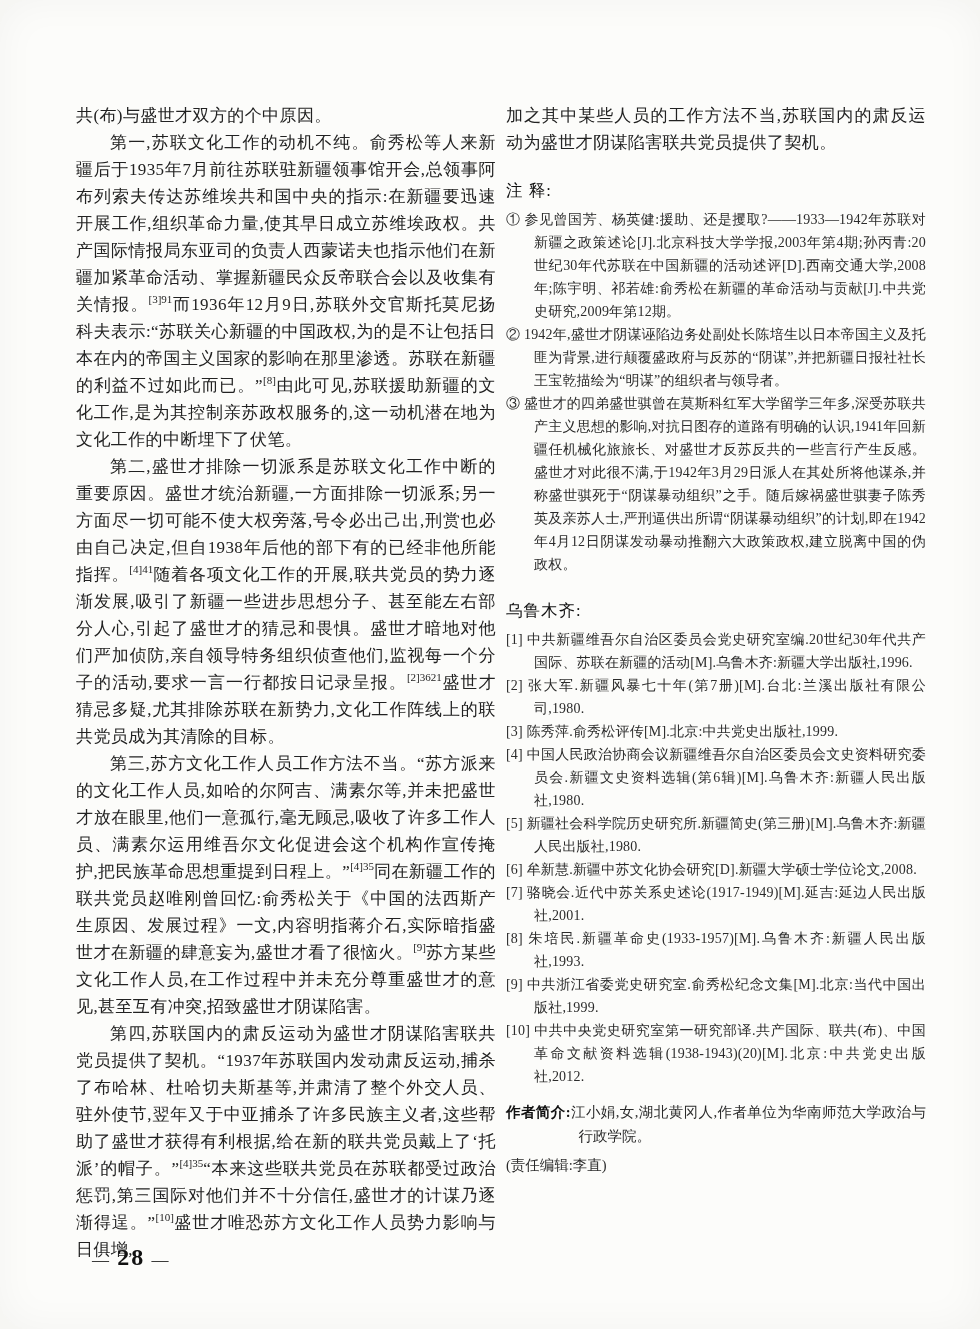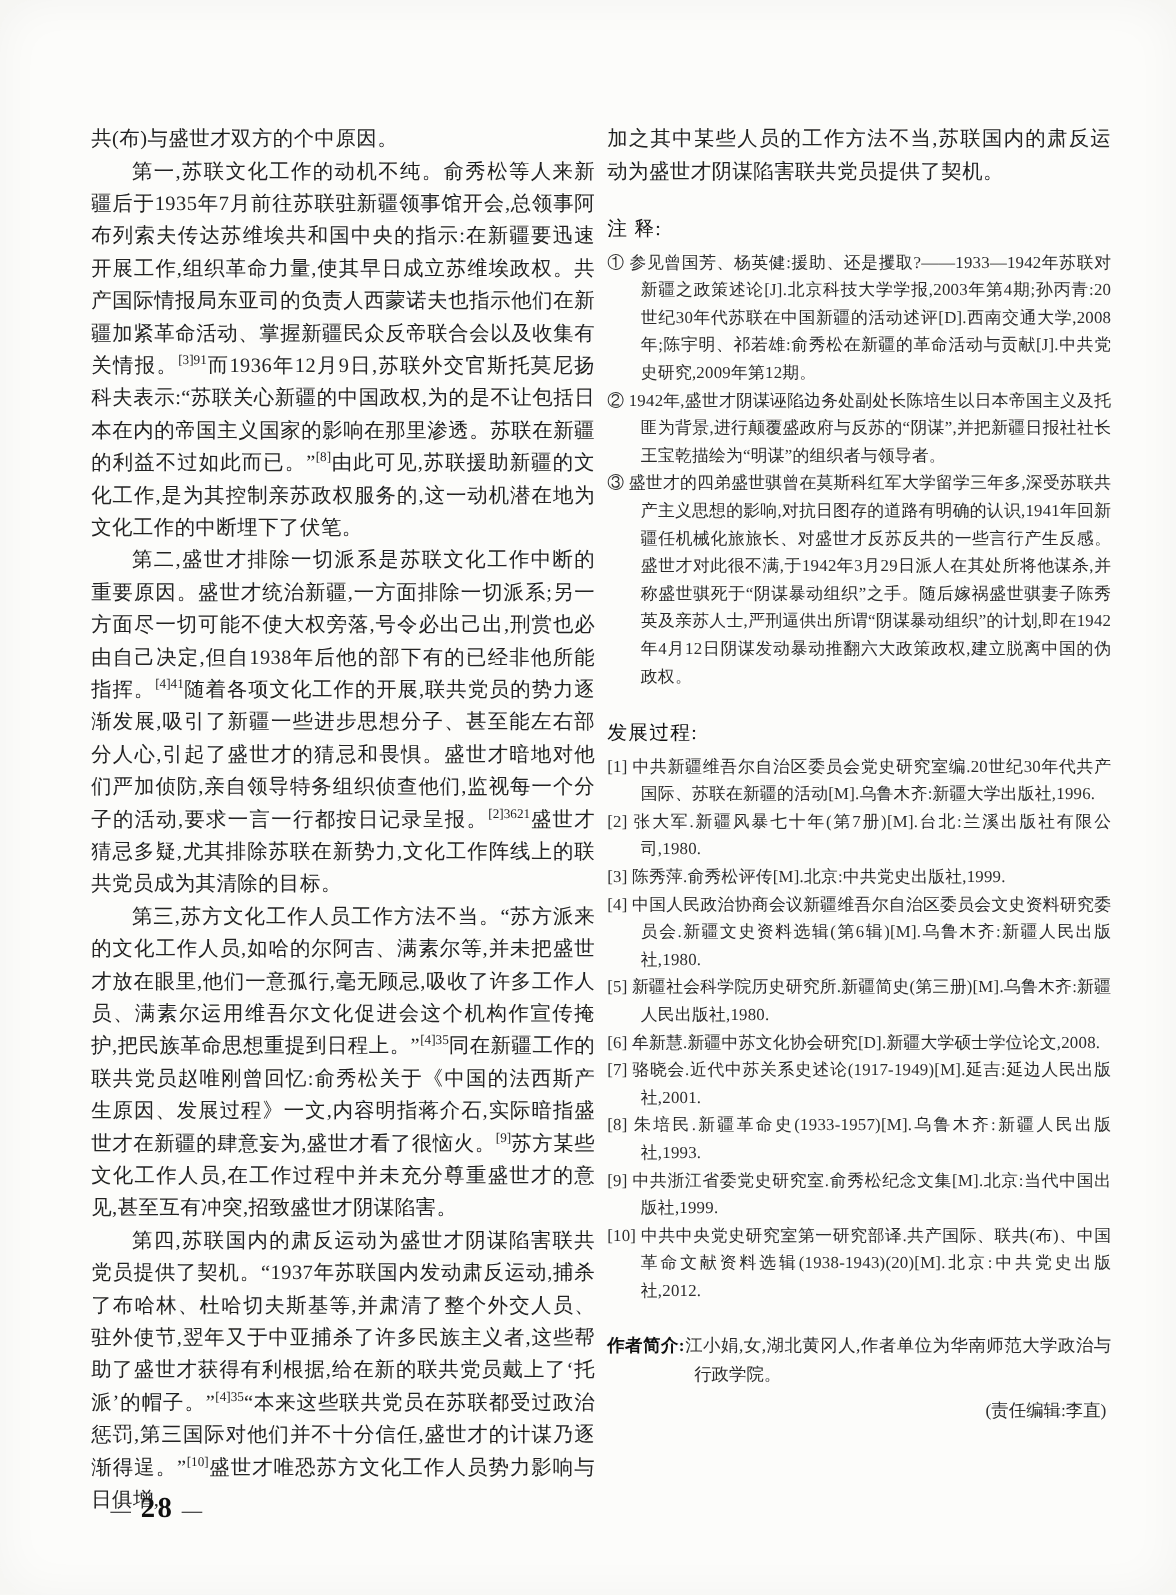--- a/index.html
+++ b/index.html
@@ -43,33 +43,33 @@
     line-height:23px;
     text-align:justify;
     padding-left:2em;
     text-indent:-2em;
     color:#2b2b2b;
     letter-spacing:0.2px;
   }
   .marker { white-space:pre; }
 
   .author-bio {
-    margin-top:22px;
+    margin-top:12px;
     font-size:14.5px;
     line-height:24px;
     text-align:justify;
     padding-left:5em;
     text-indent:-5em;
     color:#2b2b2b;
   }
   .bio-label { font-weight:bold; color:#111; }
   .editor-line {
     margin-top:8px;
     font-size:14.5px;
-    text-align:right;
+    text-align:left;
     padding-right:4px;
     color:#2b2b2b;
   }
 
   .footer {
     position:absolute; left:92px; bottom:58px;
     font-size:17px; color:#111;
     letter-spacing:2px;
   }
   .footer .page-num { font-weight:bold; font-size:24px; }
@@ -92,21 +92,21 @@
         <p class="para"><span>加之其中某些人员的工作方法不当,苏联国内的肃反运动为盛世才阴谋陷害联共党员提供了契机。</span></p>
       </div>
 
     <div class="section-heading">注  释:</div>
     <div>
         <div class="note-item"><span class="marker">① </span><span>参见曾国芳、杨英健:援助、还是攫取?——1933—1942年苏联对新疆之政策述论[J].北京科技大学学报,2003年第4期;孙丙青:20世纪30年代苏联在中国新疆的活动述评[D].西南交通大学,2008年;陈宇明、祁若雄:俞秀松在新疆的革命活动与贡献[J].中共党史研究,2009年第12期。</span></div>
         <div class="note-item"><span class="marker">② </span><span>1942年,盛世才阴谋诬陷边务处副处长陈培生以日本帝国主义及托匪为背景,进行颠覆盛政府与反苏的“阴谋”,并把新疆日报社社长王宝乾描绘为“明谋”的组织者与领导者。</span></div>
         <div class="note-item"><span class="marker">③ </span><span>盛世才的四弟盛世骐曾在莫斯科红军大学留学三年多,深受苏联共产主义思想的影响,对抗日图存的道路有明确的认识,1941年回新疆任机械化旅旅长、对盛世才反苏反共的一些言行产生反感。盛世才对此很不满,于1942年3月29日派人在其处所将他谋杀,并称盛世骐死于“阴谋暴动组织”之手。随后嫁祸盛世骐妻子陈秀英及亲苏人士,严刑逼供出所谓“阴谋暴动组织”的计划,即在1942年4月12日阴谋发动暴动推翻六大政策政权,建立脱离中国的伪政权。</span></div>
       </div>
 
-    <div class="section-heading">发展过程:</div>
+    <div class="section-heading">乌鲁木齐:</div>
     <div>
         <div class="ref-item"><span class="marker">[1] </span><span>中共新疆维吾尔自治区委员会党史研究室编.20世纪30年代共产国际、苏联在新疆的活动[M].乌鲁木齐:新疆大学出版社,1996.</span></div>
         <div class="ref-item"><span class="marker">[2] </span><span>张大军.新疆风暴七十年(第7册)[M].台北:兰溪出版社有限公司,1980.</span></div>
         <div class="ref-item"><span class="marker">[3] </span><span>陈秀萍.俞秀松评传[M].北京:中共党史出版社,1999.</span></div>
         <div class="ref-item"><span class="marker">[4] </span><span>中国人民政治协商会议新疆维吾尔自治区委员会文史资料研究委员会.新疆文史资料选辑(第6辑)[M].乌鲁木齐:新疆人民出版社,1980.</span></div>
         <div class="ref-item"><span class="marker">[5] </span><span>新疆社会科学院历史研究所.新疆简史(第三册)[M].乌鲁木齐:新疆人民出版社,1980.</span></div>
         <div class="ref-item"><span class="marker">[6] </span><span>牟新慧.新疆中苏文化协会研究[D].新疆大学硕士学位论文,2008.</span></div>
         <div class="ref-item"><span class="marker">[7] </span><span>骆晓会.近代中苏关系史述论(1917-1949)[M].延吉:延边人民出版社,2001.</span></div>
         <div class="ref-item"><span class="marker">[8] </span><span>朱培民.新疆革命史(1933-1957)[M].乌鲁木齐:新疆人民出版社,1993.</span></div>
         <div class="ref-item"><span class="marker">[9] </span><span>中共浙江省委党史研究室.俞秀松纪念文集[M].北京:当代中国出版社,1999.</span></div>

